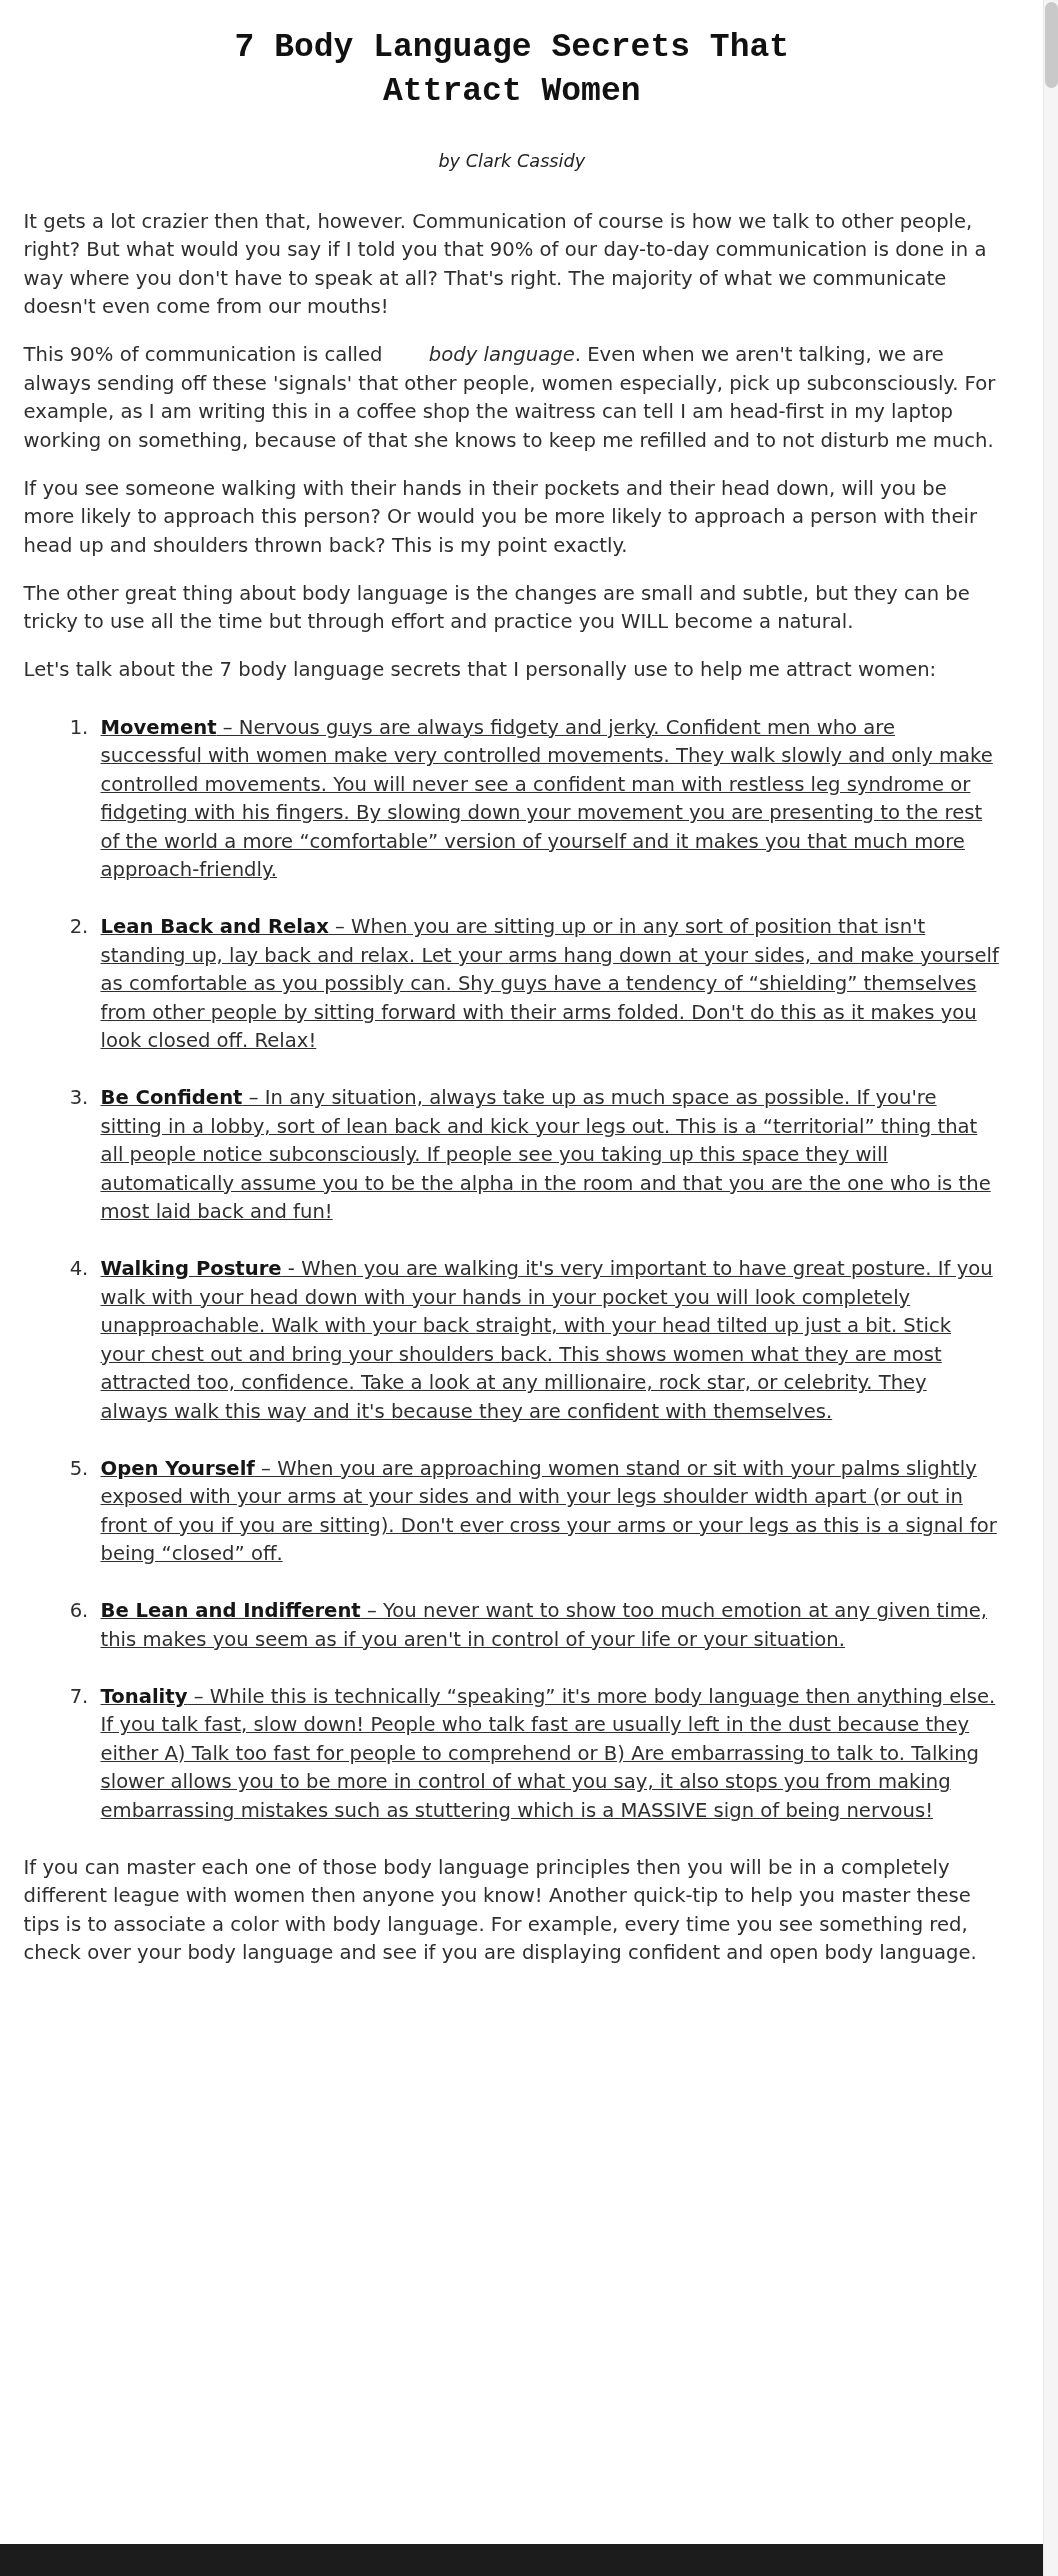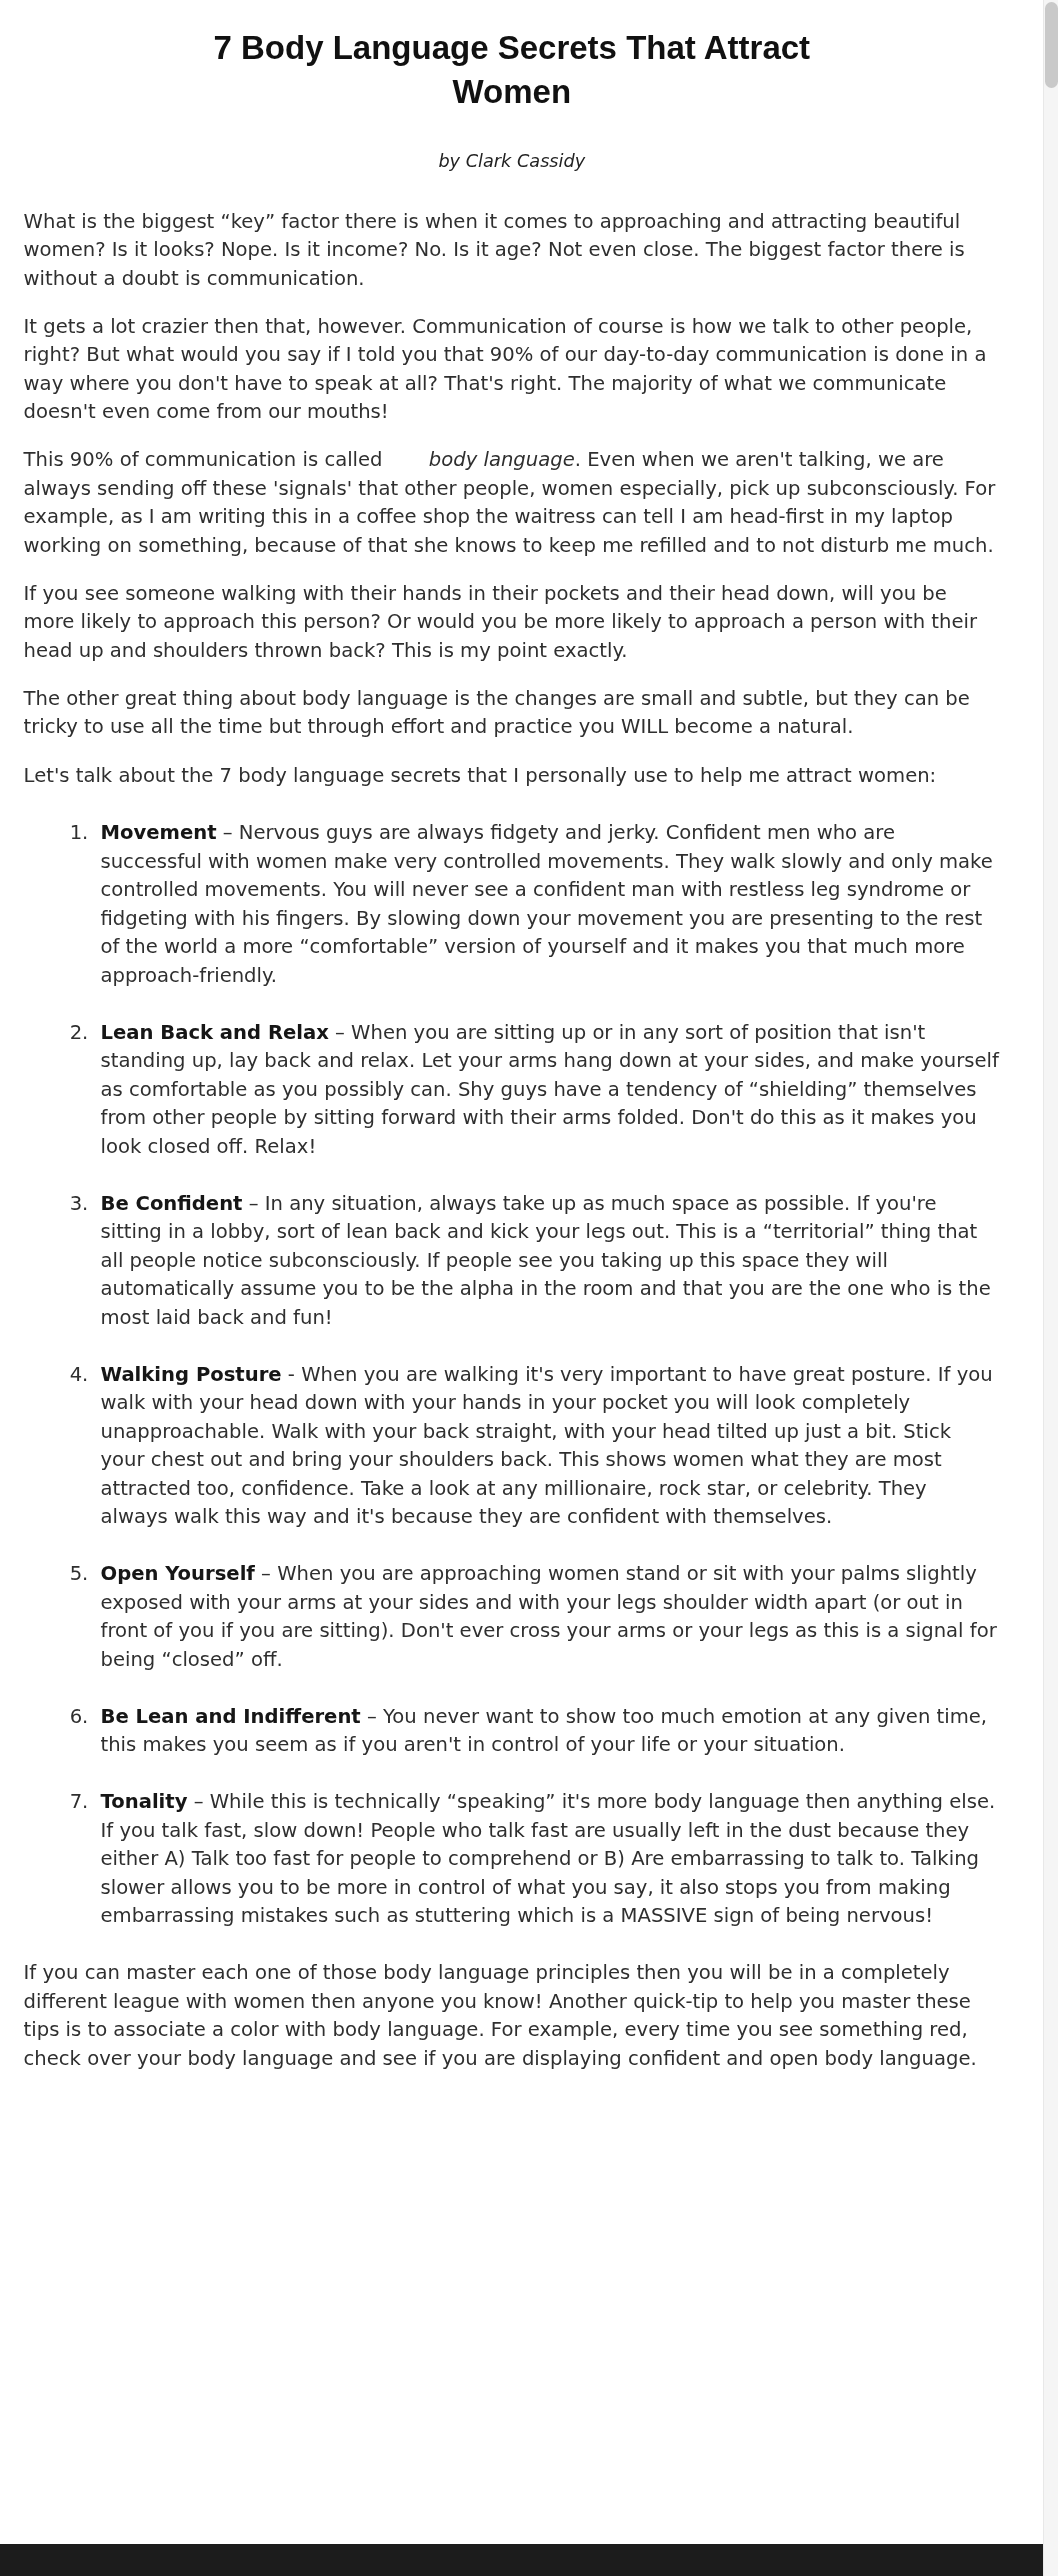--- a/index.html
+++ b/index.html
@@ -7,32 +7,32 @@
   body {
     width:1059px; height:2576px; position:relative; overflow:hidden;
     font-family:"DejaVu Sans","Liberation Sans",sans-serif;
     color:#2f2f2f;
   }
   .page {
     position:absolute; top:0; left:0; width:1043px; height:2576px;
     background:#ffffff; padding:25.5px 43px 0 23.6px;
   }
   .title {
-    font-family:Liberation Sans, sans-serif;
+    font-family:Liberation Mono, monospace;
     font-weight:bold; font-size:33px; line-height:1.35;
     text-align:center; color:#111111; max-width:687px; margin:0 auto;
   }
   .byline {
     text-align:center; font-style:italic; font-size:17.7px; color:#222222;
     margin-top:36px;
   }
   .content { margin-top:37px; font-size:19.6px; line-height:28.5px; }
   .content p { margin-bottom:19.6px; }
   ol.secrets { margin:29px 0 25.5px 0; padding-left:71px; list-style:decimal; }
-  ol.secrets li { margin-bottom:28.5px; padding-left:5.9px; }
+  ol.secrets li { margin-bottom:28.5px; padding-left:5.9px;text-decoration:underline; }
   ol.secrets li b { color:#161616; }
   .content i { font-style:italic;margin-left:40px; }
   .scrollbar {
     position:absolute; right:0; top:0; width:15.7px; height:2576px;
     background:#f5f5f5; border-left:1px solid #e8e8e8;
   }
   .scroll-thumb {
     position:absolute; left:1px; top:2px; width:12.8px; height:86px;
     background:#c9c9c9; border-radius:6.9px;
   }
@@ -42,21 +42,20 @@
   }
 </style>
 </head>
 <body>
 
 <div class="page">
   <h1 class="title">7 Body Language Secrets That Attract Women</h1>
   <div class="byline">by Clark Cassidy</div>
   <div class="content">
     <div id="intro">
-        <p><span>What is the biggest “key” factor there is when it comes to approaching and attracting beautiful women? Is it looks? Nope. Is it income? No. Is it age? Not even close. The biggest factor there is without a doubt is communication.</span></p>
         <p><span>It gets a lot crazier then that, however. Communication of course is how we talk to other people, right? But what would you say if I told you that 90% of our day-to-day communication is done in a way where you don't have to speak at all? That's right. The majority of what we communicate doesn't even come from our mouths!</span></p>
         <p><span>This 90% of communication is called </span><i>body language</i><span>. Even when we aren't talking, we are always sending off these 'signals' that other people, women especially, pick up subconsciously. For example, as I am writing this in a coffee shop the waitress can tell I am head-first in my laptop working on something, because of that she knows to keep me refilled and to not disturb me much.</span></p>
         <p><span>If you see someone walking with their hands in their pockets and their head down, will you be more likely to approach this person? Or would you be more likely to approach a person with their head up and shoulders thrown back? This is my point exactly.</span></p>
         <p><span>The other great thing about body language is the changes are small and subtle, but they can be tricky to use all the time but through effort and practice you WILL become a natural.</span></p>
         <p><span>Let's talk about the 7 body language secrets that I personally use to help me attract women:</span></p>
       </div>
     <ol class="secrets" id="secrets">
         <li><b>Movement</b> – Nervous guys are always fidgety and jerky. Confident men who are successful with women make very controlled movements. They walk slowly and only make controlled movements. You will never see a confident man with restless leg syndrome or fidgeting with his fingers. By slowing down your movement you are presenting to the rest of the world a more “comfortable” version of yourself and it makes you that much more approach-friendly.</li>
         <li><b>Lean Back and Relax</b> – When you are sitting up or in any sort of position that isn't standing up, lay back and relax. Let your arms hang down at your sides, and make yourself as comfortable as you possibly can. Shy guys have a tendency of “shielding” themselves from other people by sitting forward with their arms folded. Don't do this as it makes you look closed off. Relax!</li>
         <li><b>Be Confident</b> – In any situation, always take up as much space as possible. If you're sitting in a lobby, sort of lean back and kick your legs out. This is a “territorial” thing that all people notice subconsciously. If people see you taking up this space they will automatically assume you to be the alpha in the room and that you are the one who is the most laid back and fun!</li>

